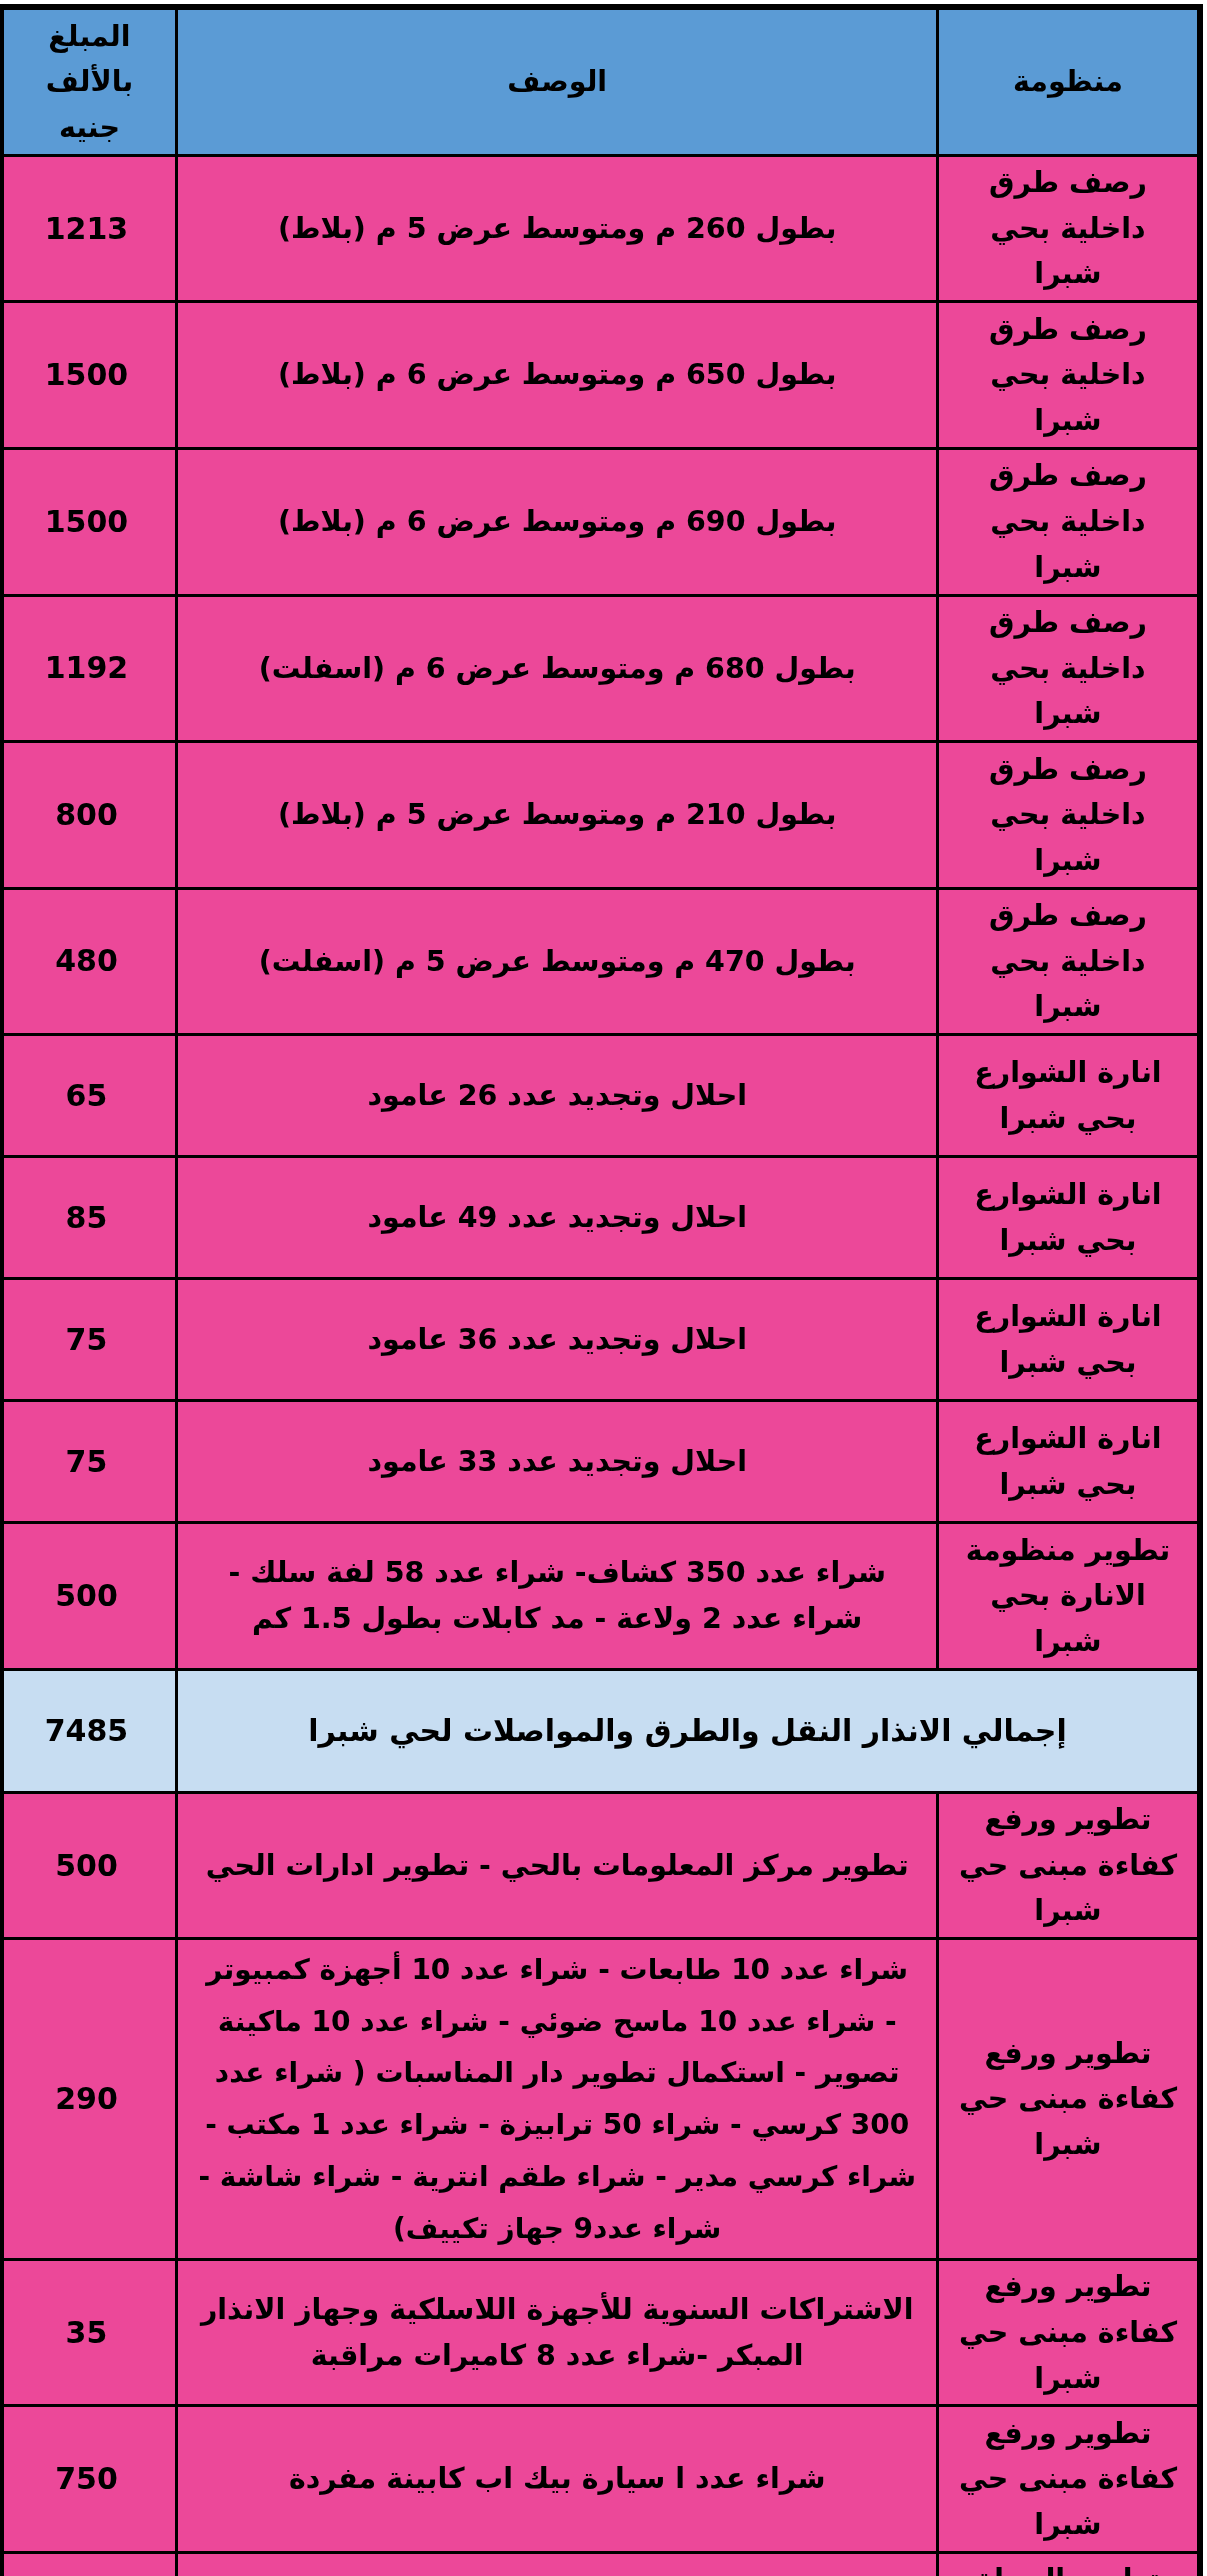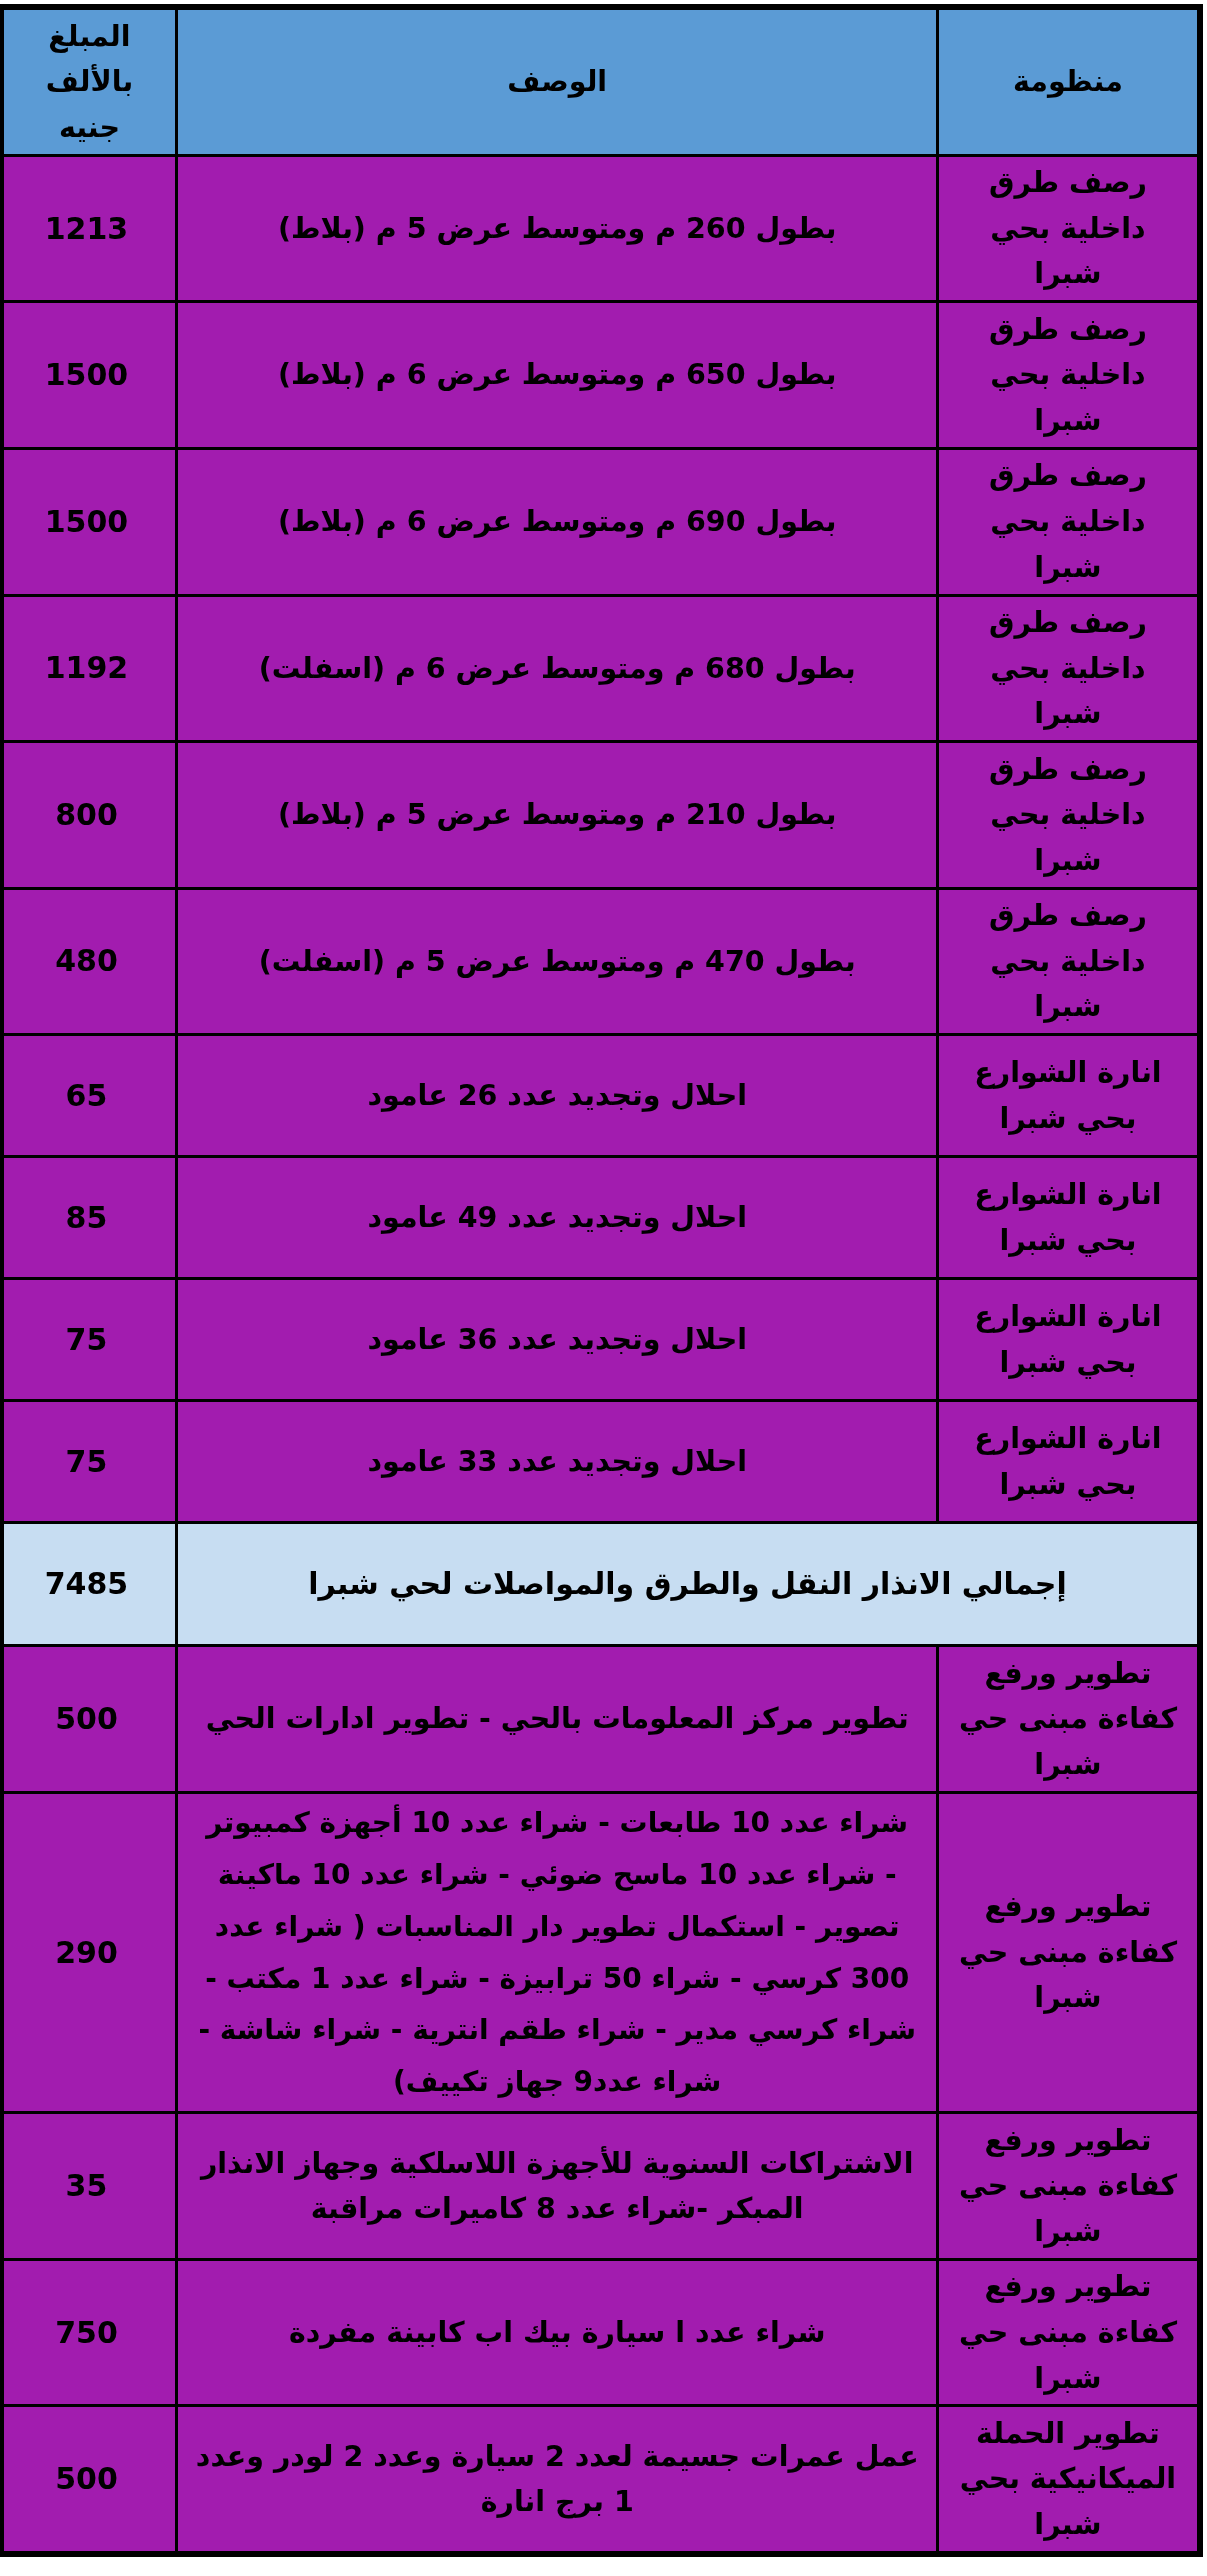--- a/index.html
+++ b/index.html
@@ -20,21 +20,21 @@
   }
   th,td{
     border:3.4px solid var(--border-color);
     text-align:center;
     vertical-align:middle;
     font-weight:bold;
     padding:3.4px 14px;
     box-sizing:border-box;
     font-size:28.5px;
     line-height:1.6;
-    background:#a21caf;
+    background:#ec4899;
     overflow:hidden;
     word-wrap:break-word;
   }
   tr.header-row th{
     background:var(--header-bg);
     font-size:28.5px;
   }
   td.amount{font-size:30px;letter-spacing:0px;padding-left:8px;}
   tr.summary-row td{background:var(--summary-bg);font-size:30px;}
   td.desc-long{font-size:28px;line-height:1.85;padding:3.4px 19px;}
@@ -99,20 +99,25 @@
       <tr style="height:122px">
         <td>انارة الشوارع بحي شبرا</td>
         <td>احلال وتجديد عدد 36 عامود</td>
         <td class="amount">75</td>
       </tr>
       <tr style="height:122px">
         <td>انارة الشوارع بحي شبرا</td>
         <td>احلال وتجديد عدد 33 عامود</td>
         <td class="amount">75</td>
       </tr>
+      <tr style="height:121px">
+        <td>تطوير منظومة الانارة بحي شبرا</td>
+        <td>شراء عدد 350 كشاف- شراء عدد 58 لفة سلك - شراء عدد 2 ولاعة - مد كابلات بطول 1.5 كم</td>
+        <td class="amount">500</td>
+      </tr>
 
       <tr class="summary-row" style="height:123px">
         <td colspan="2">إجمالي الانذار النقل والطرق والمواصلات لحي شبرا</td>
         <td class="amount">7485</td>
       </tr>
 
       <tr style="height:122px">
         <td>تطوير ورفع كفاءة مبنى حي شبرا</td>
         <td>تطوير مركز المعلومات بالحي - تطوير ادارات الحي</td>
         <td class="amount">500</td>

